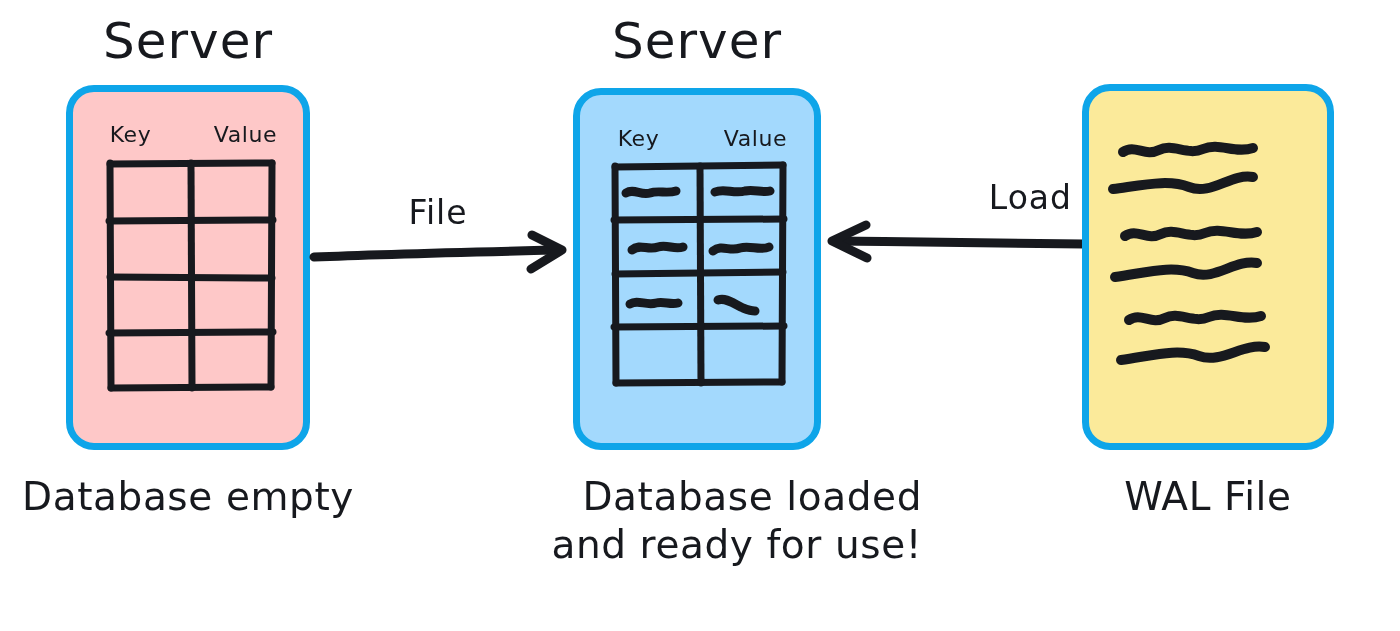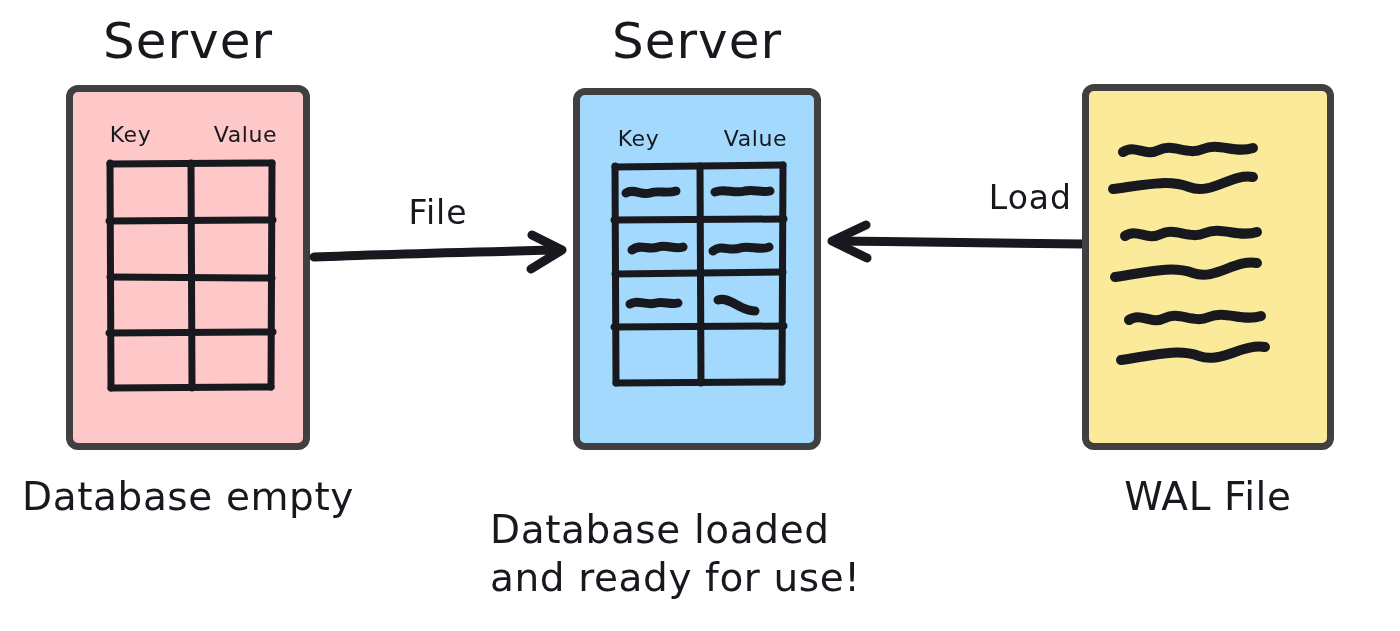--- a/index.html
+++ b/index.html
@@ -48,23 +48,23 @@
     letter-spacing: 1px;
   }
   .hand-colhead {
     font-size: 22px;
     letter-spacing: 0.6px;
   }
 
   
   .card {
     position: absolute;
-    border-radius: 12px;
+    border-radius: 28px;
     box-sizing: border-box;
-    border: 7px solid #404040;
+    border: 7px solid #0ea5e9;
   }
   .card-pink   { background: #FEC8C8; }
   .card-blue   { background: #A3D9FD; }
   .card-yellow { background: #FBEA9A; }
 
   
   .kv-heads {
     position: absolute;
     display: flex;
     justify-content: space-around;
@@ -160,21 +160,21 @@
         <path class="squig" stroke-width="9" d="M20 87 C28 80, 36 88, 46 84 C55 81, 62 87, 71 84"></path>
         <path class="squig" stroke-width="9" d="M101 88 C110 81, 118 89, 128 85 C138 82, 148 88, 157 84"></path>
 
         <path class="squig" stroke-width="9" d="M18 141 C26 136, 34 143, 44 140 C52 138, 58 142, 66 140"></path>
         <path class="squig" stroke-width="9" d="M106 137 C114 134, 122 141, 131 145 C136 147, 139 148, 143 148"></path>
 
       </svg>
     </div>
   </div>
 
-  <div class="hand hand-caption abs" style="left:490px; top:473px; width:416px; text-align:left;margin-top:33px;">
+  <div class="hand hand-caption abs" style="left:506px; top:473px; width:416px; text-align:right;">
     <span class="caption-line">Database loaded</span>
     <span class="caption-line">and ready for use!</span>
   </div>
 
   <div class="hand hand-arrowlabel abs" style="left:840px; top:178px; width:232px; text-align:right;">Load</div>
 
   <svg class="arrow-svg" style="left:826px; top:222px;" width="262" height="44" viewBox="0 0 262 44">
     <path class="arrow-stroke" d="M258 22 C190 21, 96 20, 8 19"></path>
     <path class="arrow-stroke" d="M40 3 L6 19 L41 36"></path>
   </svg>

